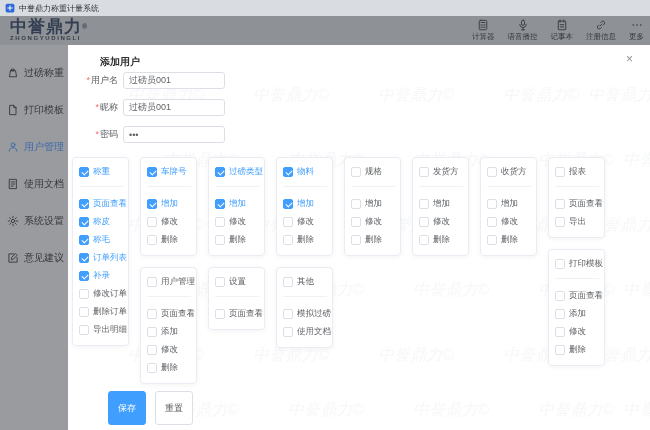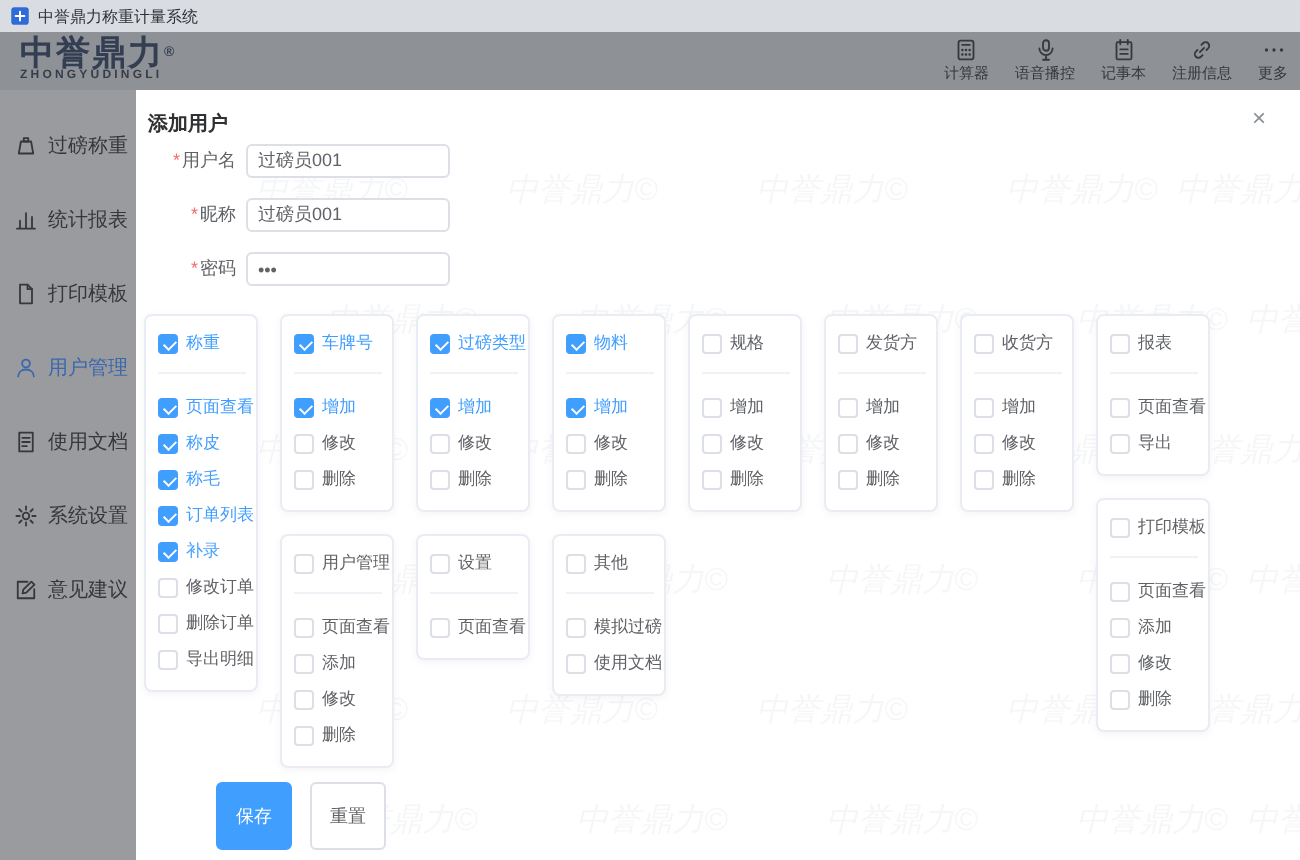--- a/index.html
+++ b/index.html
@@ -32,21 +32,21 @@
   .side-item{height:37px;display:flex;align-items:center;gap:5px;padding-left:7px;
     color:#36373b;cursor:pointer;}
   .side-item .ic{width:12px;height:12px;display:inline-flex;flex:none;}
   .side-item .ic svg{width:12px;height:12px;}
   .side-item .lb{font-size:10px;white-space:nowrap;}
   .side-item.active{color:#3b68ac;}
 
   
   .content{position:absolute;top:45px;left:68px;right:0;bottom:0;background:#fff;overflow:hidden;}
   .watermarks span{position:absolute;font-size:16px;color:rgba(120,130,145,0.07);white-space:nowrap;font-style:italic;}
-  .modal-title{position:absolute;left:6px;top:10px;font-size:10px;font-weight:600;color:#303133;}
+  .modal-title{position:absolute;left:32px;top:10px;font-size:10px;font-weight:600;color:#303133;}
   .close{position:absolute;right:17px;top:8px;font-size:12px;color:#8a8f96;cursor:pointer;line-height:1;}
 
   .form{position:absolute;left:10px;top:22px;}
   .form-row{display:flex;align-items:center;height:27px;}
   .form-label{width:40px;text-align:right;font-size:9px;color:#606266;margin-right:5px;white-space:nowrap;}
   .form-label .req{color:#f56c6c;margin-right:1px;}
   .form-input{width:90px;height:15px;border:1px solid #dcdfe6;border-radius:3px;font-size:9px;
     color:#606266;padding:0 5px;outline:none;font-family:inherit;background:#fff;}
 
   .perm-row{position:absolute;left:20px;top:99px;right:12px;display:flex;align-items:center;gap:8px;}
@@ -148,28 +148,20 @@
 
   <div class="sidebar">
       <div class="side-item">
     <span class="ic">
           <svg viewBox="0 0 16 16" fill="none" stroke="currentColor" stroke-width="1.2" stroke-linecap="round" stroke-linejoin="round">
             <path d="M6.5 2.8h3v2.2h-3z"></path>
             <path d="M4.6 5h6.8l1.4 8H3.2l1.4-8z"></path>
           </svg>
         </span>
     <span class="lb">过磅称重</span>
-  </div>
-      <div class="side-item">
-    <span class="ic">
-          <svg viewBox="0 0 16 16" fill="none" stroke="currentColor" stroke-width="1.2" stroke-linecap="round" stroke-linejoin="round">
-            <path d="M4 13V8.5M8 13V3.5M12 13V6M2 13.8h12"></path>
-          </svg>
-        </span>
-    <span class="lb">统计报表</span>
   </div>
       <div class="side-item">
     <span class="ic">
           <svg viewBox="0 0 16 16" fill="none" stroke="currentColor" stroke-width="1.2" stroke-linecap="round" stroke-linejoin="round">
             <path d="M4 1.8h5l3 3v9.4H4z"></path>
             <path d="M9 1.8v3h3"></path>
           </svg>
         </span>
     <span class="lb">打印模板</span>
   </div>

